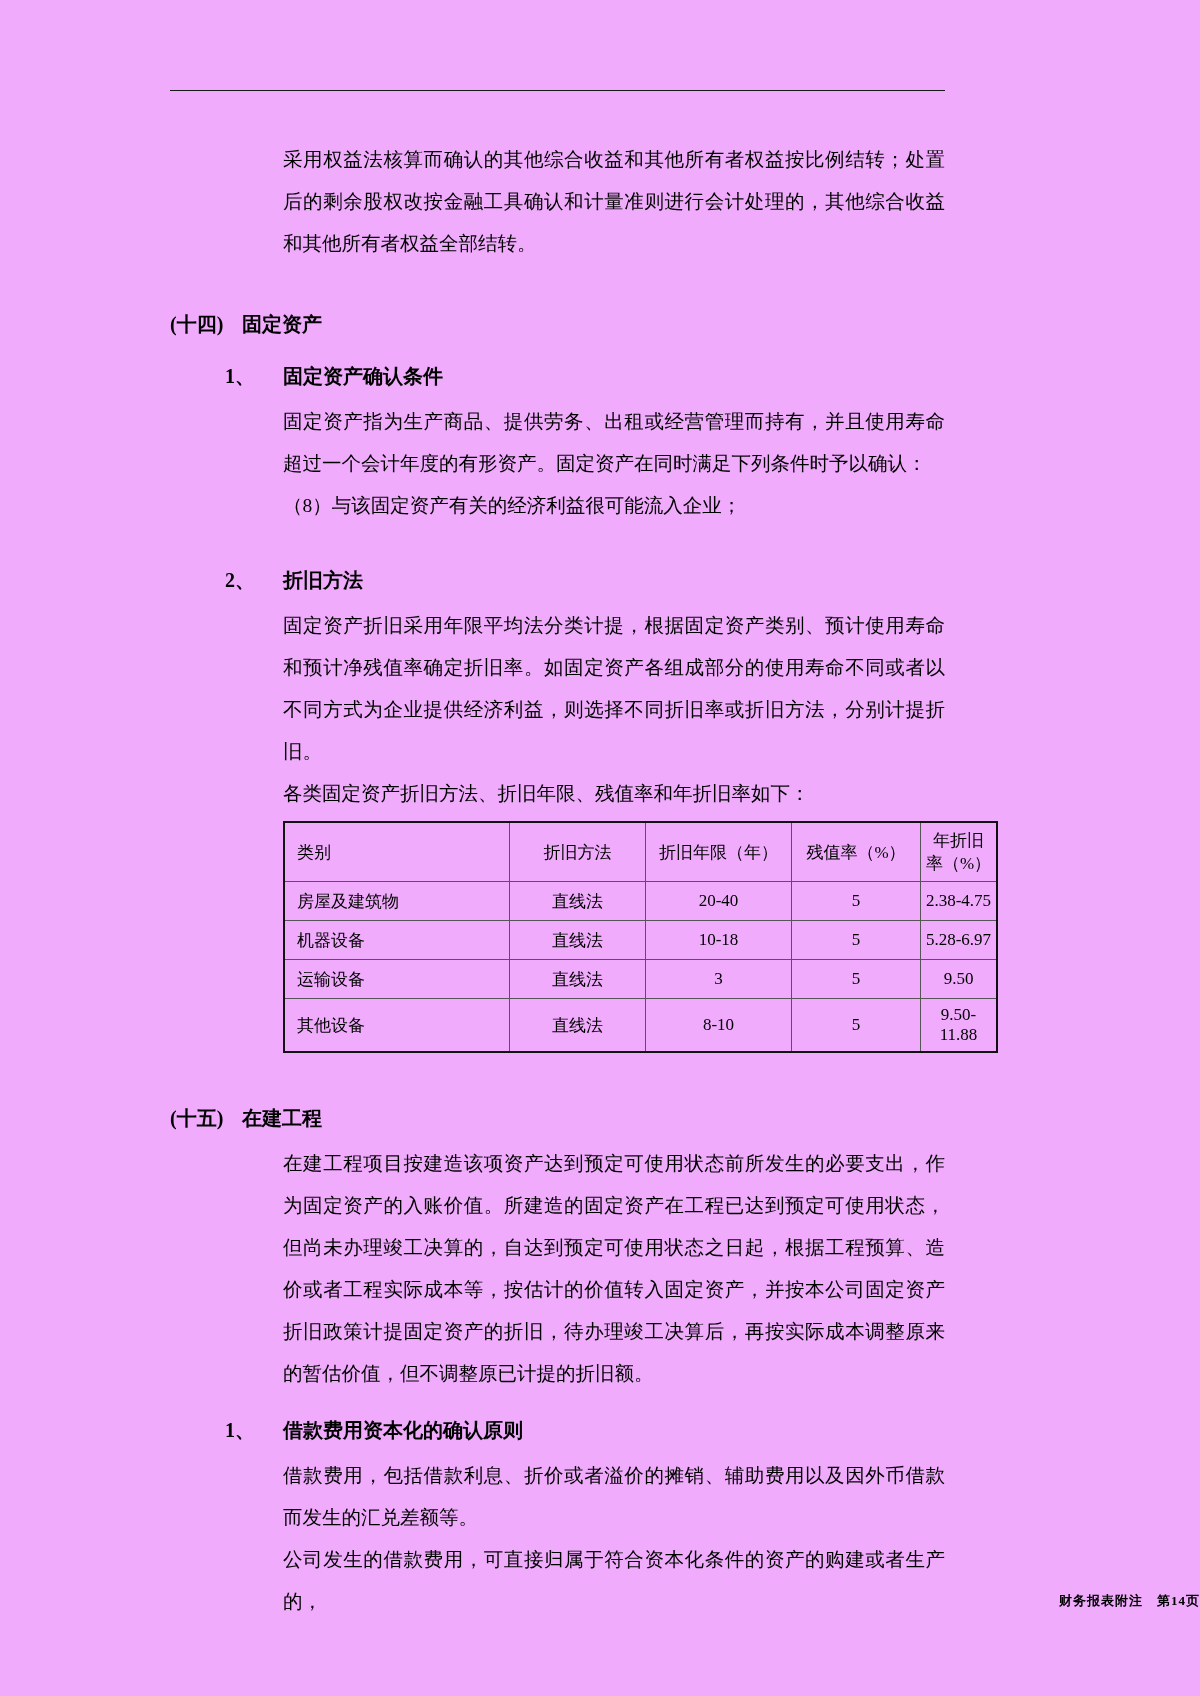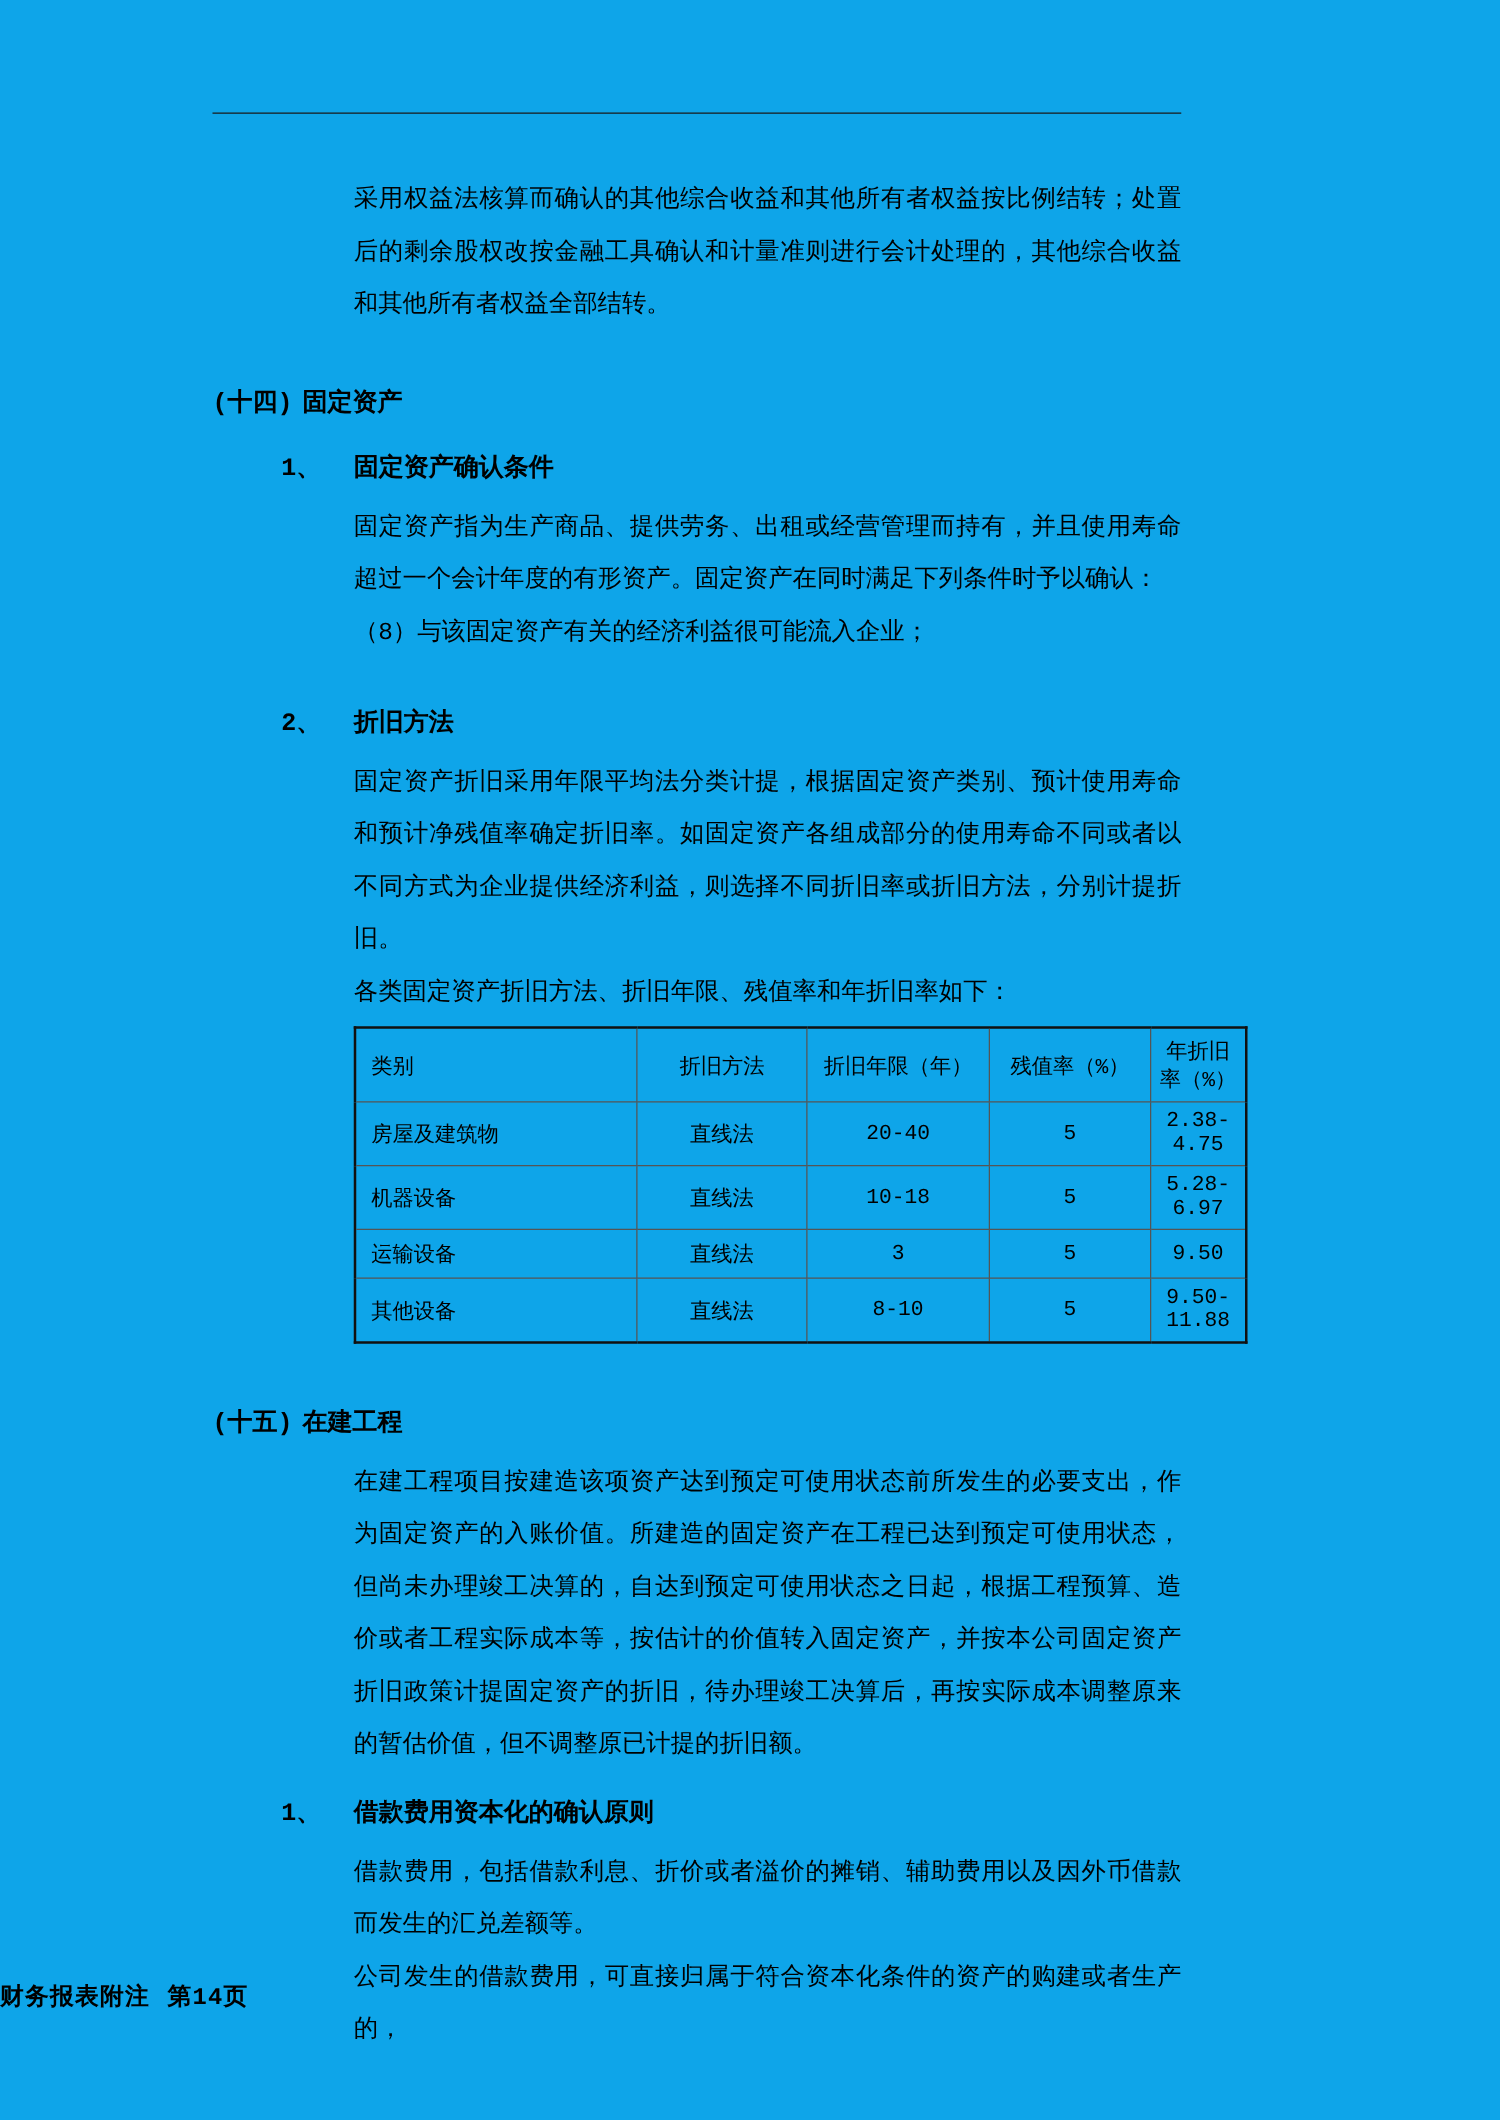--- a/index.html
+++ b/index.html
@@ -3,25 +3,25 @@
 <meta charset="utf-8">
 <style>
   html, body {
     margin: 0;
     padding: 0;
     background: #b0b0b0;
   }
   .page {
     width: 1200px;
     height: 1696px;
-    background: #0ea5e9;
+    background: #f0abfc;
     margin: 0 auto;
     position: relative;
     box-sizing: border-box;
-    font-family: Liberation Mono, monospace;
+    font-family: Liberation Serif, serif;
     color: #000000;
   }
   .content {
     position: absolute;
     left: 170px;
     top: 90px;
     width: 775px;
   }
   .top-rule {
     border-top: 1px solid #1a1a1a;
@@ -99,22 +99,22 @@
     border-left: 2.5px solid #111;
   }
   table.dep td.last, table.dep th.last {
     border-right: 2.5px solid #111;
   }
   .footer {
     position: absolute;
     left: 0;
     right: 0;
     bottom: 86px;
-    text-align: left;
-    font-size: 19px;
+    text-align: right;
+    font-size: 13px;
     font-weight: bold;
     letter-spacing: 1px;
   }
   .footer .pg {
     margin-left: 14px;
   }
 </style>
 </head>
 <body>
 

